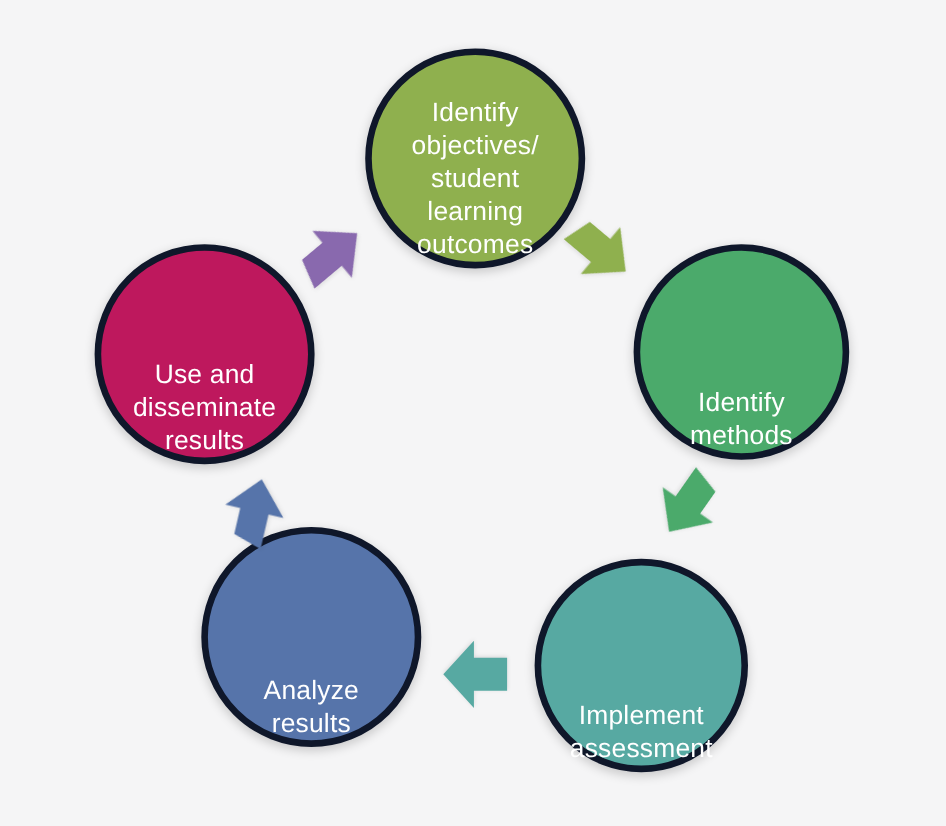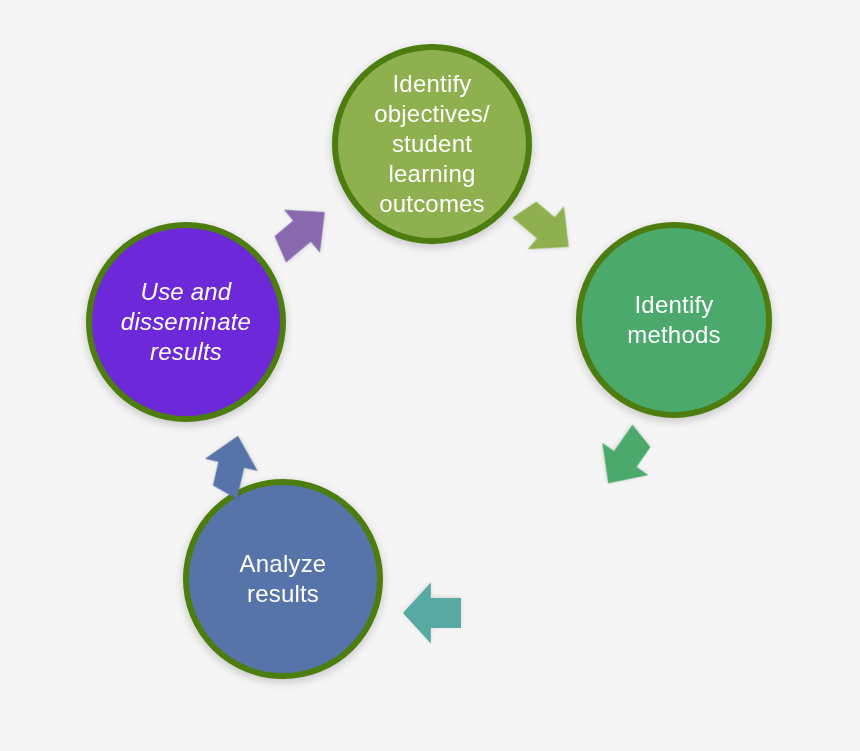--- a/index.html
+++ b/index.html
@@ -12,24 +12,24 @@
     position: relative;
     width: 860px;
     height: 751px;
     background: #f5f5f6;
     overflow: hidden;
   }
   .circle {
     position: absolute;
     box-sizing: border-box;
     border-radius: 50%;
-    border: 6px solid #4d7c0f;
+    border: 6px solid #0f172a;
     box-shadow: 0 3px 10px rgba(0,0,0,0.20);
     display: flex;
-    align-items: center;
+    align-items: flex-end;
     justify-content: center;
   }
   .circle .label {
     color: #ffffff;
     font-size: 24px;
     line-height: 30px;
     text-align: center;
     white-space: pre-line;
     letter-spacing: 0.2px;
   }
@@ -62,27 +62,31 @@
 student
 learning
 outcomes</div>
   </div>
 
   <div class="circle c-methods" style="background-color: rgb(75, 170, 107);">
     <div class="label">Identify
 methods</div>
   </div>
 
+  <div class="circle c-implement" style="background-color: rgb(87, 169, 162);">
+    <div class="label">Implement
+assessment</div>
+  </div>
 
   <div class="circle c-analyze" style="background-color: rgb(86, 116, 170);">
     <div class="label">Analyze
 results</div>
   </div>
 
-  <div class="circle c-use" style="background-color: #6d28d9; font-style: italic;">
+  <div class="circle c-use" style="background-color: #be185d;">
     <div class="label">Use and
 disseminate
 results</div>
   </div>
 
   <svg class="arrow a-obj-meth" viewBox="0 0 100 100" preserveAspectRatio="none">
     <polygon points="13,28 52,28 52,5 100,50 52,95 52,72 0,72" fill="#8fb04e"></polygon>
   </svg>
 
   <svg class="arrow a-meth-impl" viewBox="0 0 100 100" preserveAspectRatio="none">

